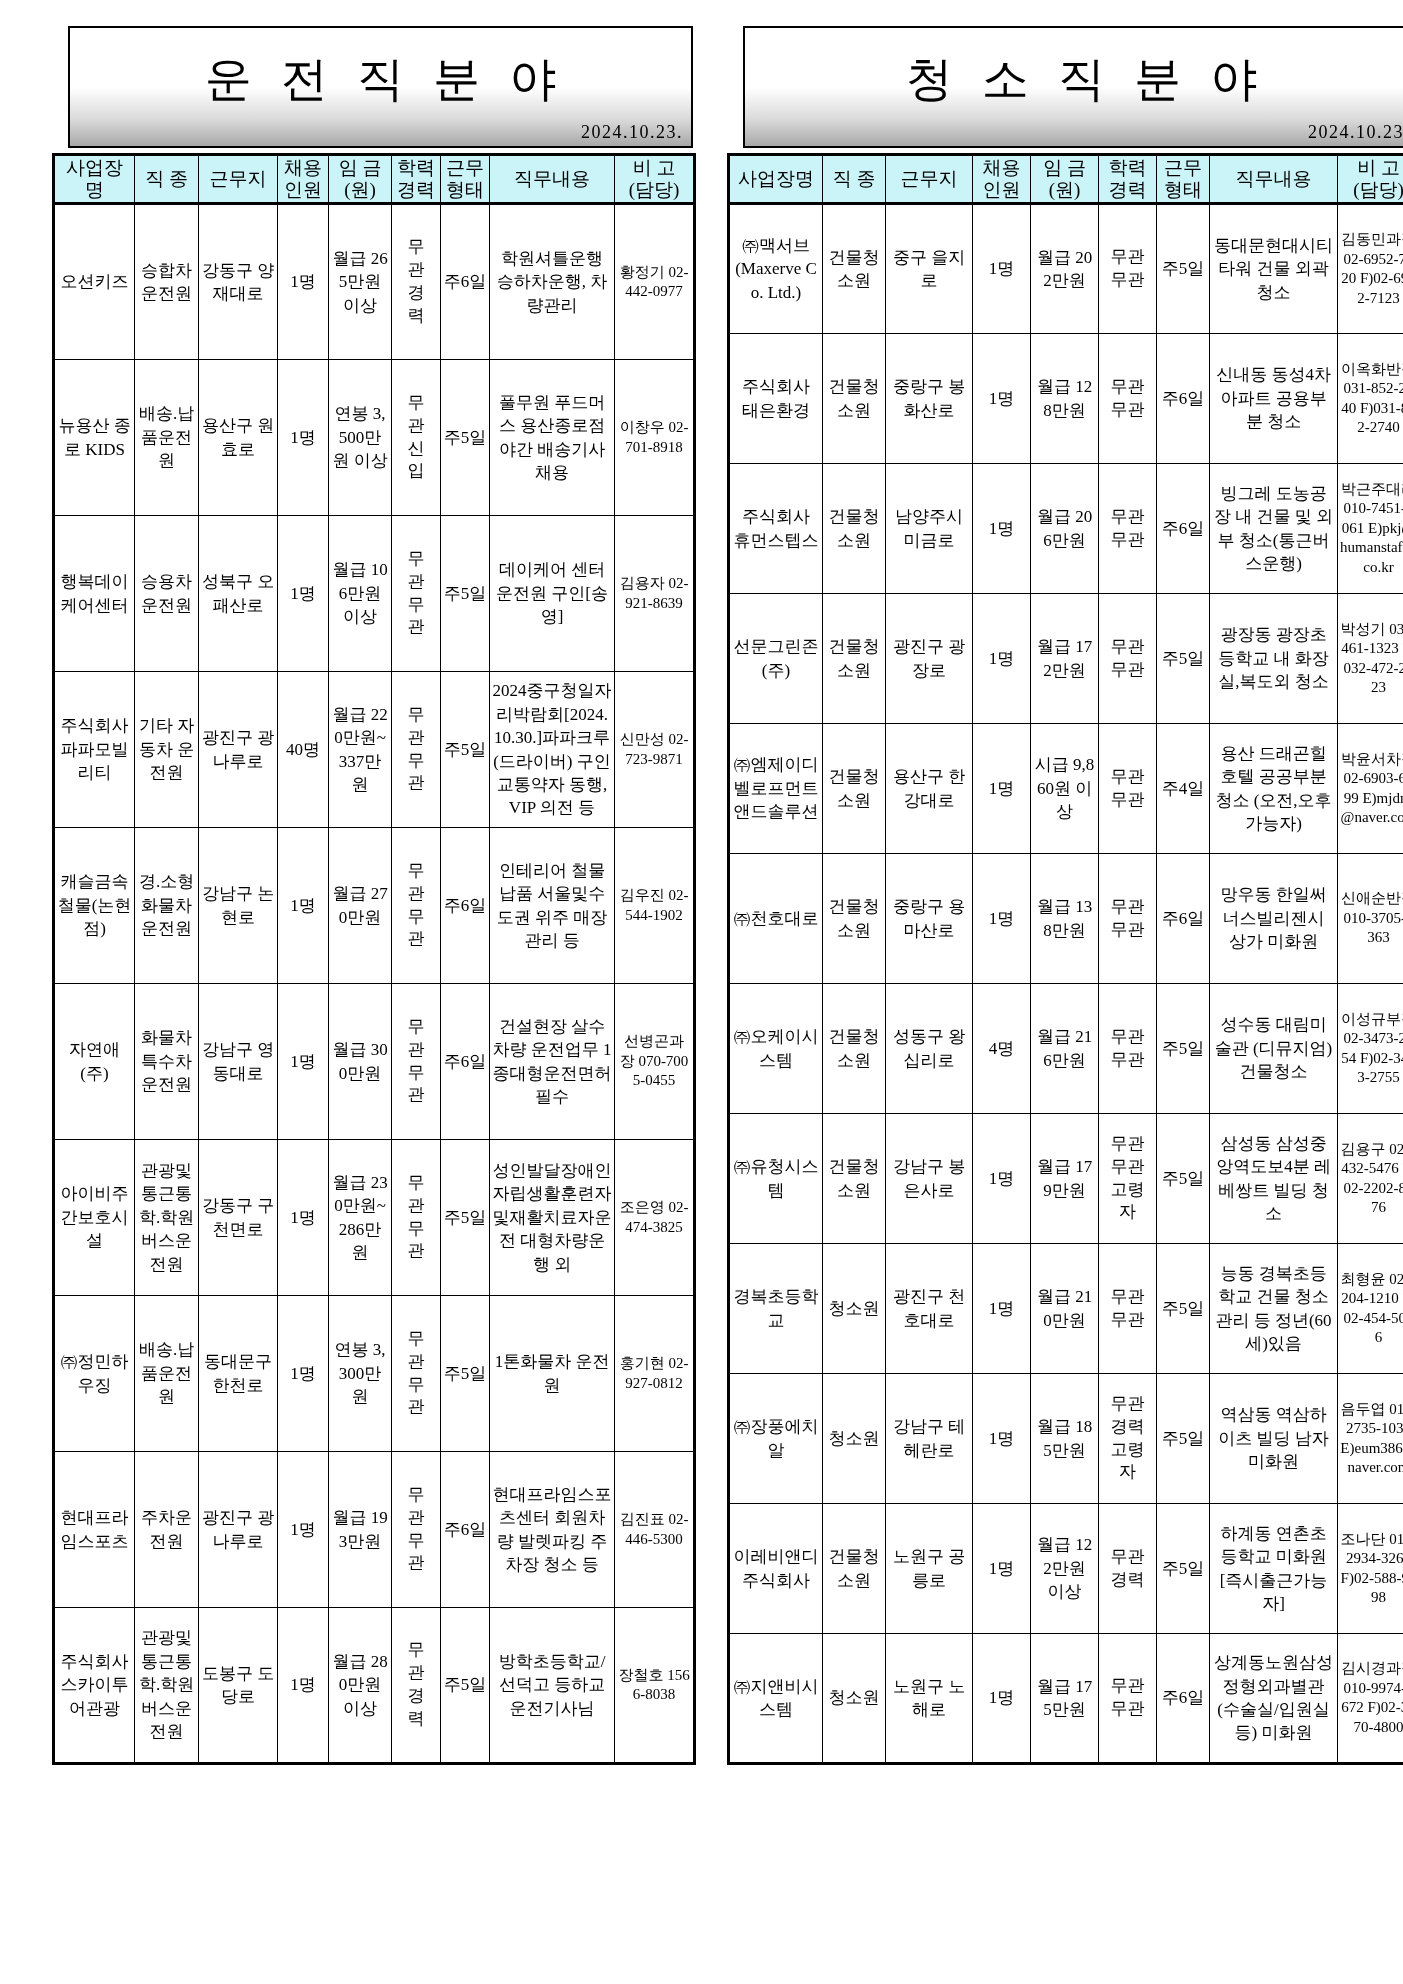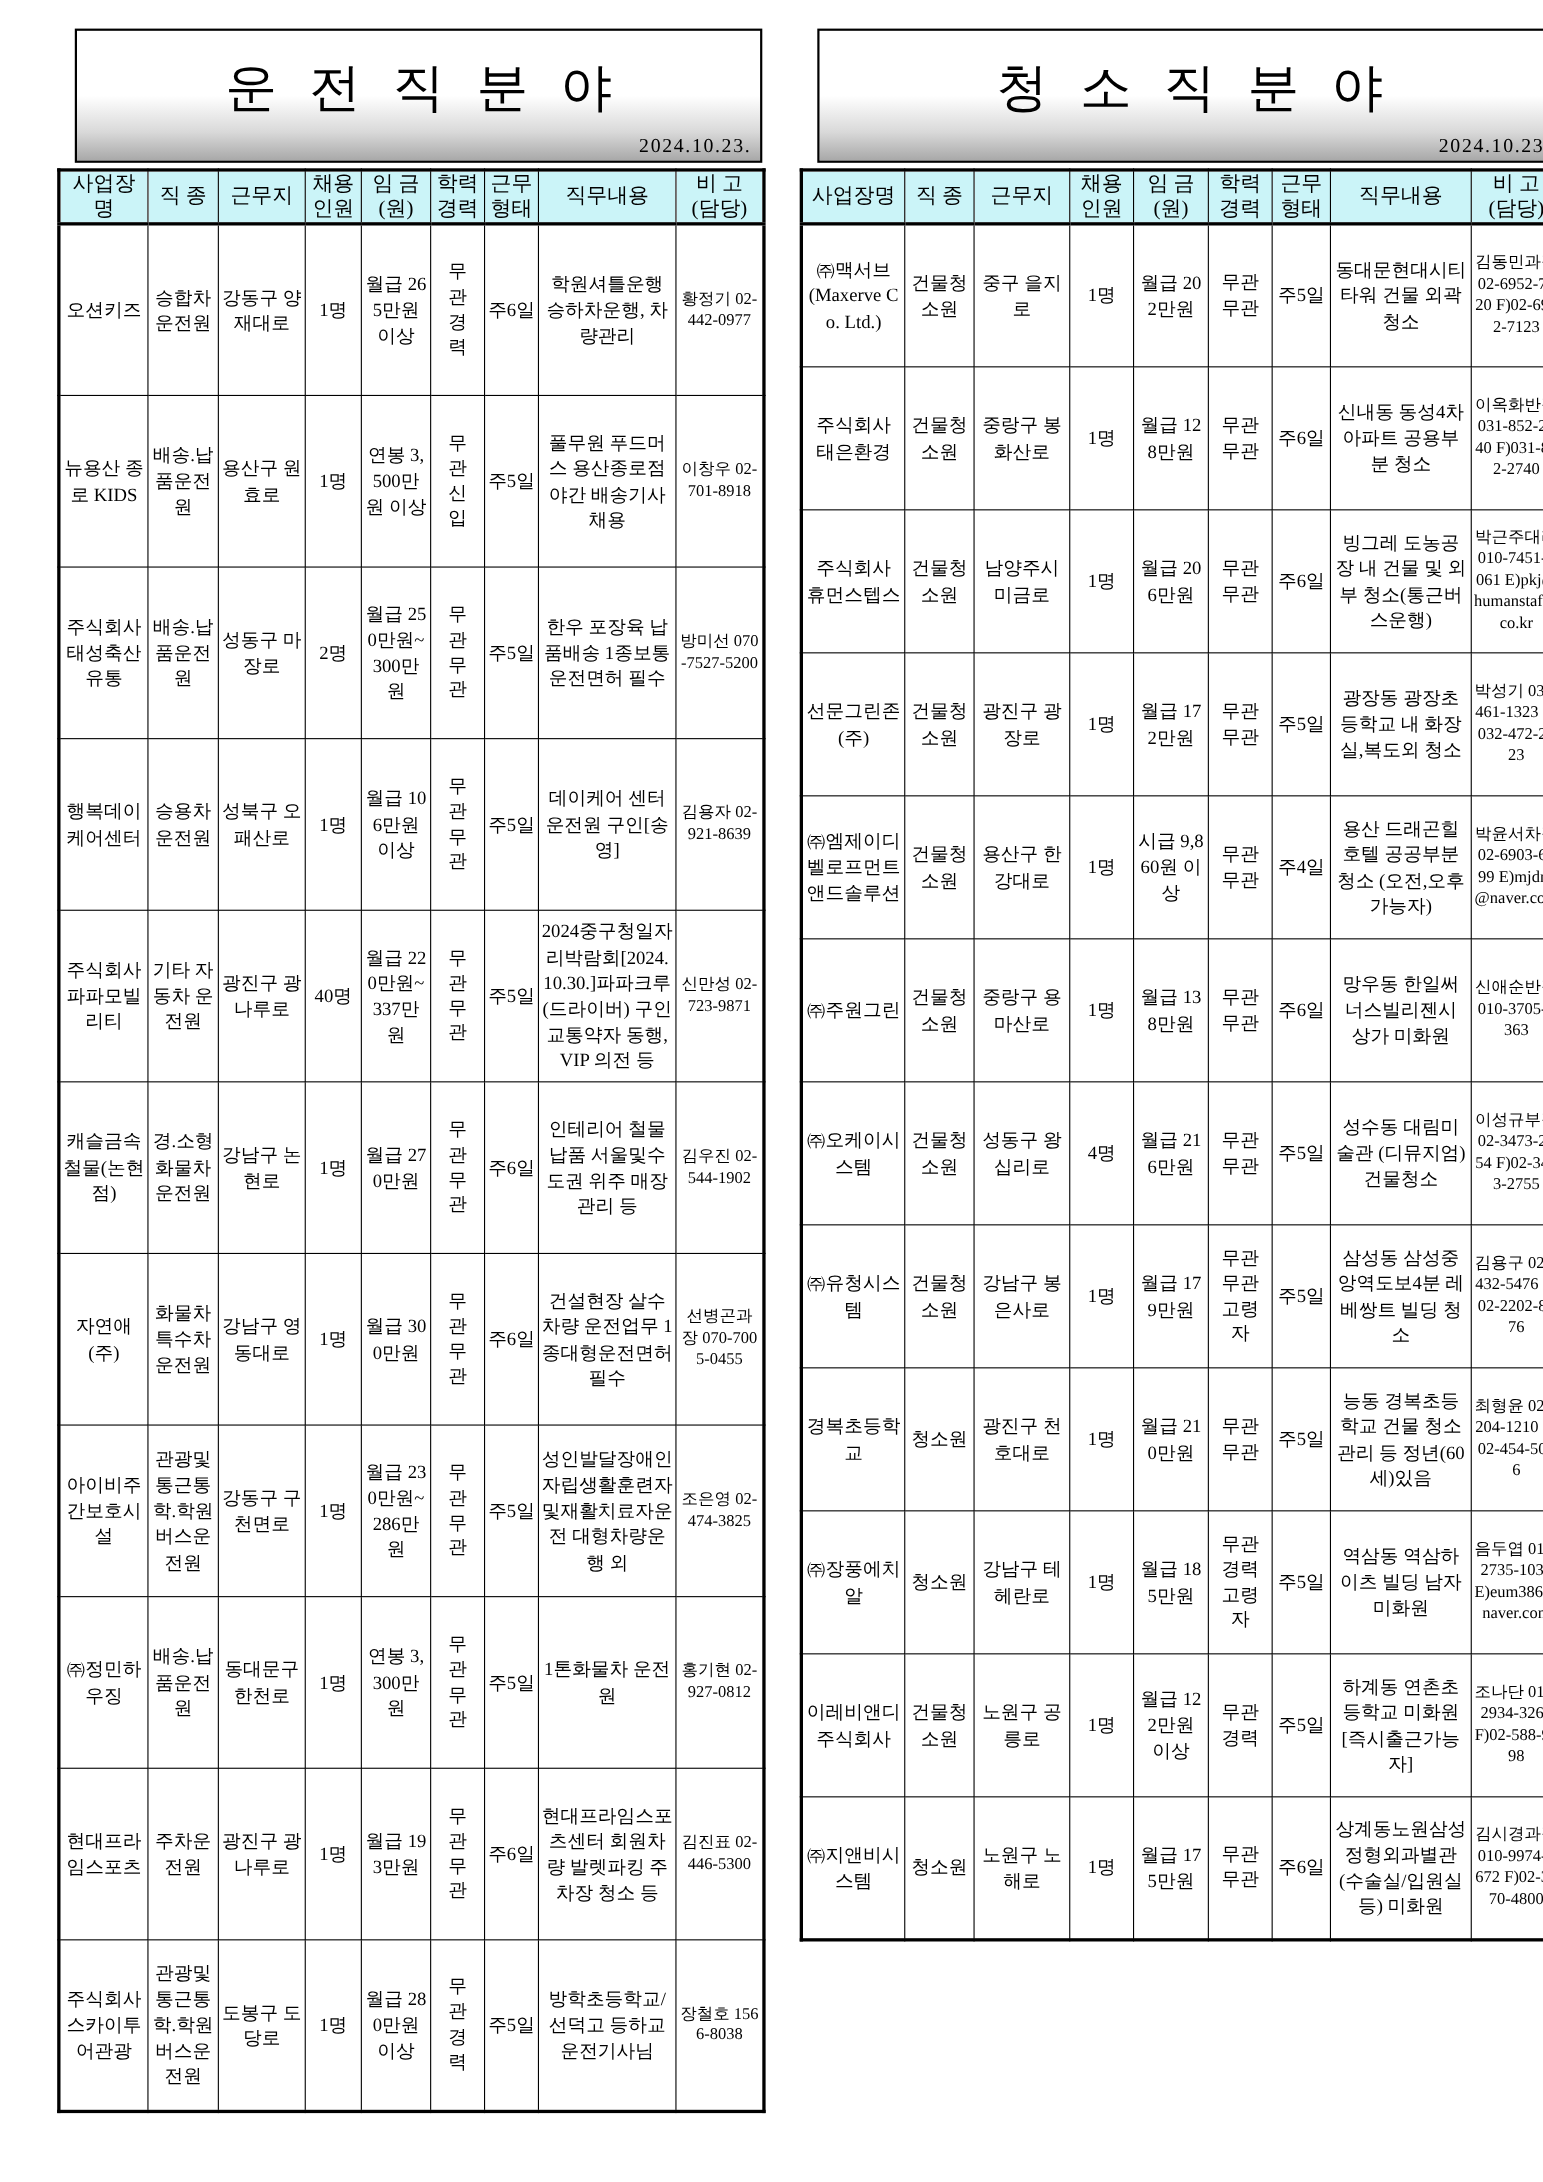--- a/index.html
+++ b/index.html
@@ -116,31 +116,20 @@
           <td>배송.납품운전원</td>
           <td>용산구 원효로</td>
           <td>1명</td>
           <td>연봉 3,500만원 이상</td>
           <td><span class="eduspan">무관신입</span></td>
           <td>주5일</td>
           <td>풀무원 푸드머스 용산종로점 야간 배송기사채용</td>
           <td>이창우 02-701-8918</td>
         </tr>
         <tr>
-          <td>주식회사 태성축산유통</td>
-          <td>배송.납품운전원</td>
-          <td>성동구 마장로</td>
-          <td>2명</td>
-          <td>월급 250만원~300만원</td>
-          <td><span class="eduspan">무관무관</span></td>
-          <td>주5일</td>
-          <td>한우 포장육 납품배송 1종보통운전면허 필수</td>
-          <td>방미선 070-7527-5200</td>
-        </tr>
-        <tr>
           <td>행복데이케어센터</td>
           <td>승용차운전원</td>
           <td>성북구 오패산로</td>
           <td>1명</td>
           <td>월급 106만원 이상</td>
           <td><span class="eduspan">무관무관</span></td>
           <td>주5일</td>
           <td>데이케어 센터 운전원 구인[송영]</td>
           <td>김용자 02-921-8639</td>
         </tr>
@@ -310,21 +299,21 @@
           <td>건물청소원</td>
           <td>용산구 한강대로</td>
           <td>1명</td>
           <td>시급 9,860원 이상</td>
           <td><span class="eduspan">무관무관</span></td>
           <td>주4일</td>
           <td>용산 드래곤힐호텔 공공부분청소 (오전,오후가능자)</td>
           <td>박윤서차장 02-6903-6899 E)mjdns@naver.com</td>
         </tr>
         <tr>
-          <td>㈜주원그린</td>
+          <td>㈜천호대로</td>
           <td>건물청소원</td>
           <td>중랑구 용마산로</td>
           <td>1명</td>
           <td>월급 138만원</td>
           <td><span class="eduspan">무관무관</span></td>
           <td>주6일</td>
           <td>망우동 한일써너스빌리젠시 상가 미화원</td>
           <td>신애순반장 010-3705-5363</td>
         </tr>
         <tr>

